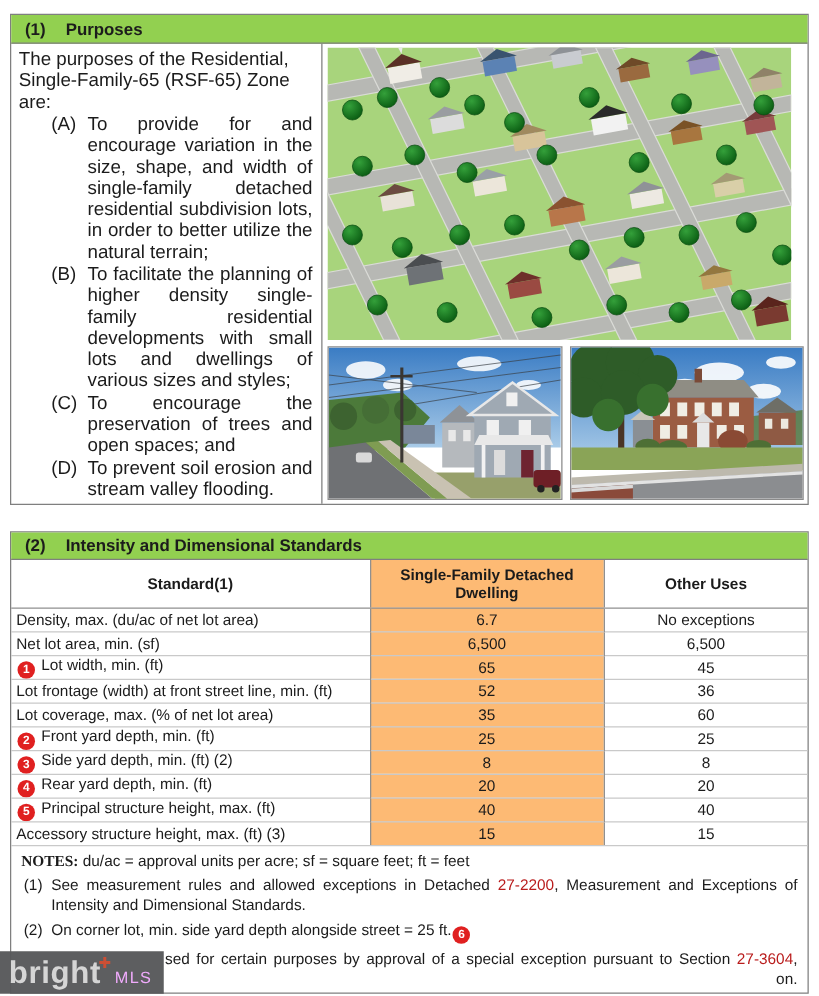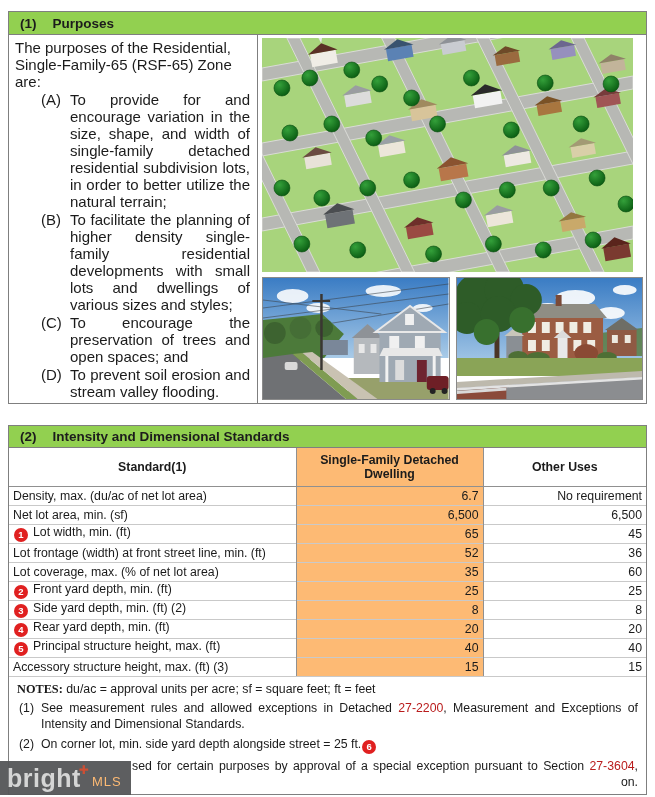--- a/index.html
+++ b/index.html
@@ -33,21 +33,21 @@
 
   
   table { border-collapse:collapse; table-layout:fixed; width:100%; font-size:12.3px; }
   col.c1{ width:287px;} col.c2{ width:187px;} col.c3{ width:163px;}
   th, td { border-left:1px solid #909090; padding:0 4px; }
   th:first-child, td:first-child { border-left:none; }
   thead th { height:38px; font-weight:bold; text-align:center; border-bottom:1px solid #909090; }
   tr.data td { height:19px; border-top:1px solid #c9c9c9; }
   tr.data:first-child td { border-top:none; }
   td.std { text-align:left; white-space:nowrap; overflow:hidden; }
-  td.val { text-align:right; }
+  td.val { text-align:center; }
   .green { background:#fdba74; }
   .badge { display:inline-block; width:14px; height:14px; border-radius:50%;
            background:#e02020; color:#fff; font-size:9.5px; font-weight:bold;
            line-height:14px; text-align:center; vertical-align:-2px; margin:0 5px 0 1px; }
 
   
   .notes { border-top:1px solid #c9c9c9; padding:4px 8px 2px 8px;
            font-size:12.3px; line-height:16px; }
   .notes-first { margin-bottom:3px; }
   .notes-label { font-weight:bold;font-family:Liberation Serif, serif; }
@@ -57,21 +57,21 @@
   .note3 { padding-left:115px; margin-bottom:0; }
   .note3-l1 { text-align:justify; text-align-last:justify; }
   .note3-l2 { text-align:right; }
 
   
   .watermark { position:absolute; left:0; top:761px; width:131px; height:34px;
                background:rgba(86,87,89,0.96); display:flex; align-items:center;
                padding-left:7px; z-index:5;text-align:right; }
   .wm-brand { font-size:25px; font-weight:bold; color:#d5d5d5; letter-spacing:0.5px; line-height:30px; }
   .wm-plus { color:#cc4f35; font-size:12px; position:relative; top:-8px; left:-2px; }
-  .wm-sub { font-size:13px; color:#fdba74; letter-spacing:1px; margin-left:1px; position:relative; top:3px; }
+  .wm-sub { font-size:13px; color:#f0abfc; letter-spacing:1px; margin-left:1px; position:relative; top:3px; }
 </style>
 </head>
 <body>
 
 <div class="page">
 
   <section class="panel" id="sec1">
     <div class="sec-header">
       <span class="sec-num">(1)</span>
       <span>Purposes</span>
@@ -383,21 +383,21 @@
         <tr>
           <th>Standard(1)</th>
           <th class="green">Single-Family Detached Dwelling</th>
           <th>Other Uses</th>
         </tr>
       </thead>
       <tbody>
         <tr class="data">
           <td class="std">Density, max. (du/ac of net lot area)</td>
           <td class="val green">6.7</td>
-          <td class="val">No requirement</td>
+          <td class="val">No exceptions</td>
         </tr>
         <tr class="data">
           <td class="std">Net lot area, min. (sf)</td>
           <td class="val green">6,500</td>
           <td class="val">6,500</td>
         </tr>
         <tr class="data">
           <td class="std"><span class="badge">1</span><span>Lot width, min. (ft)</span></td>
           <td class="val green">65</td>
           <td class="val">45</td>

